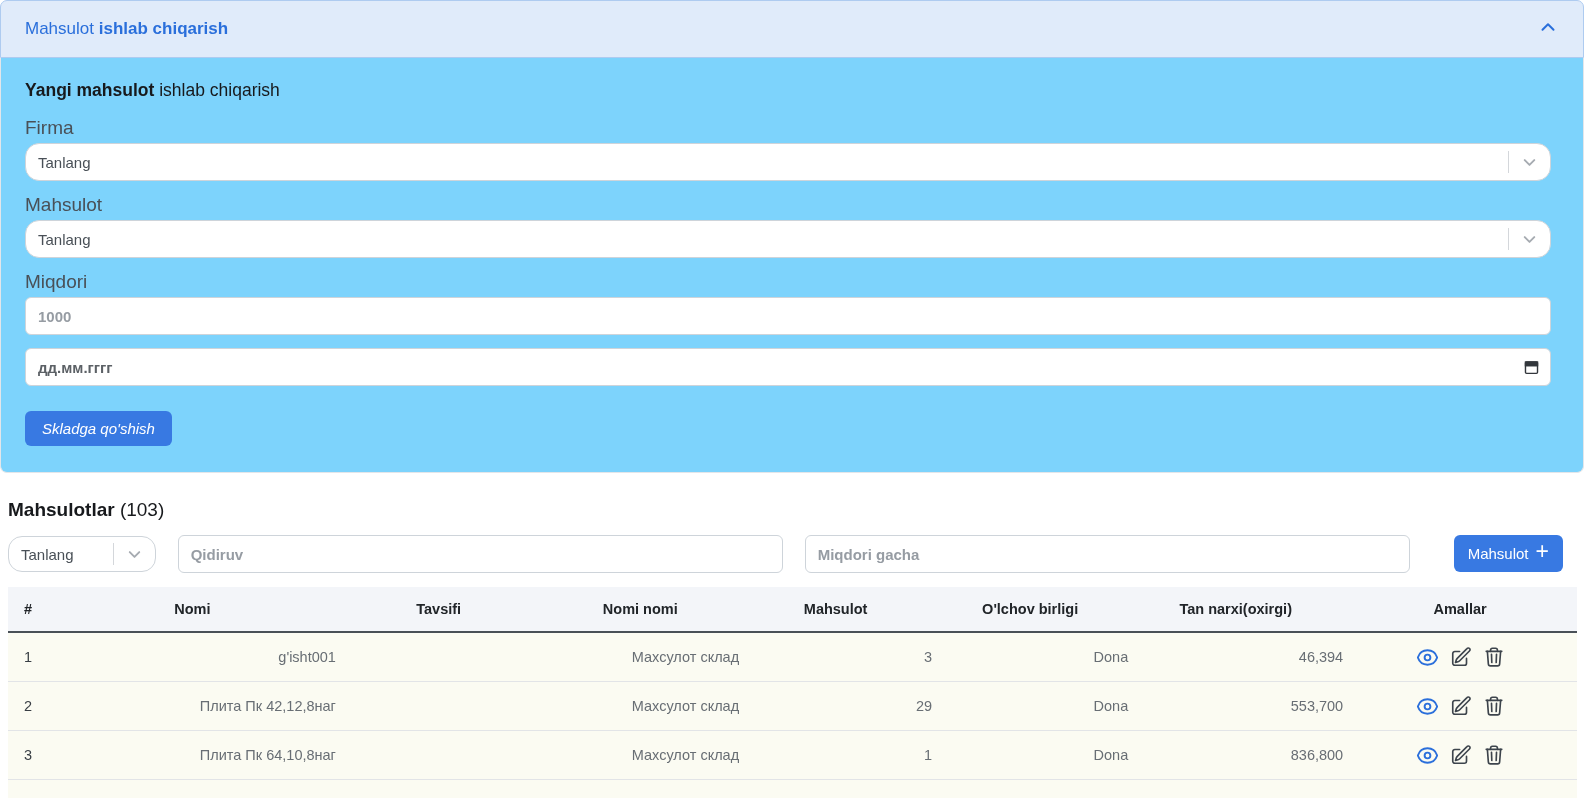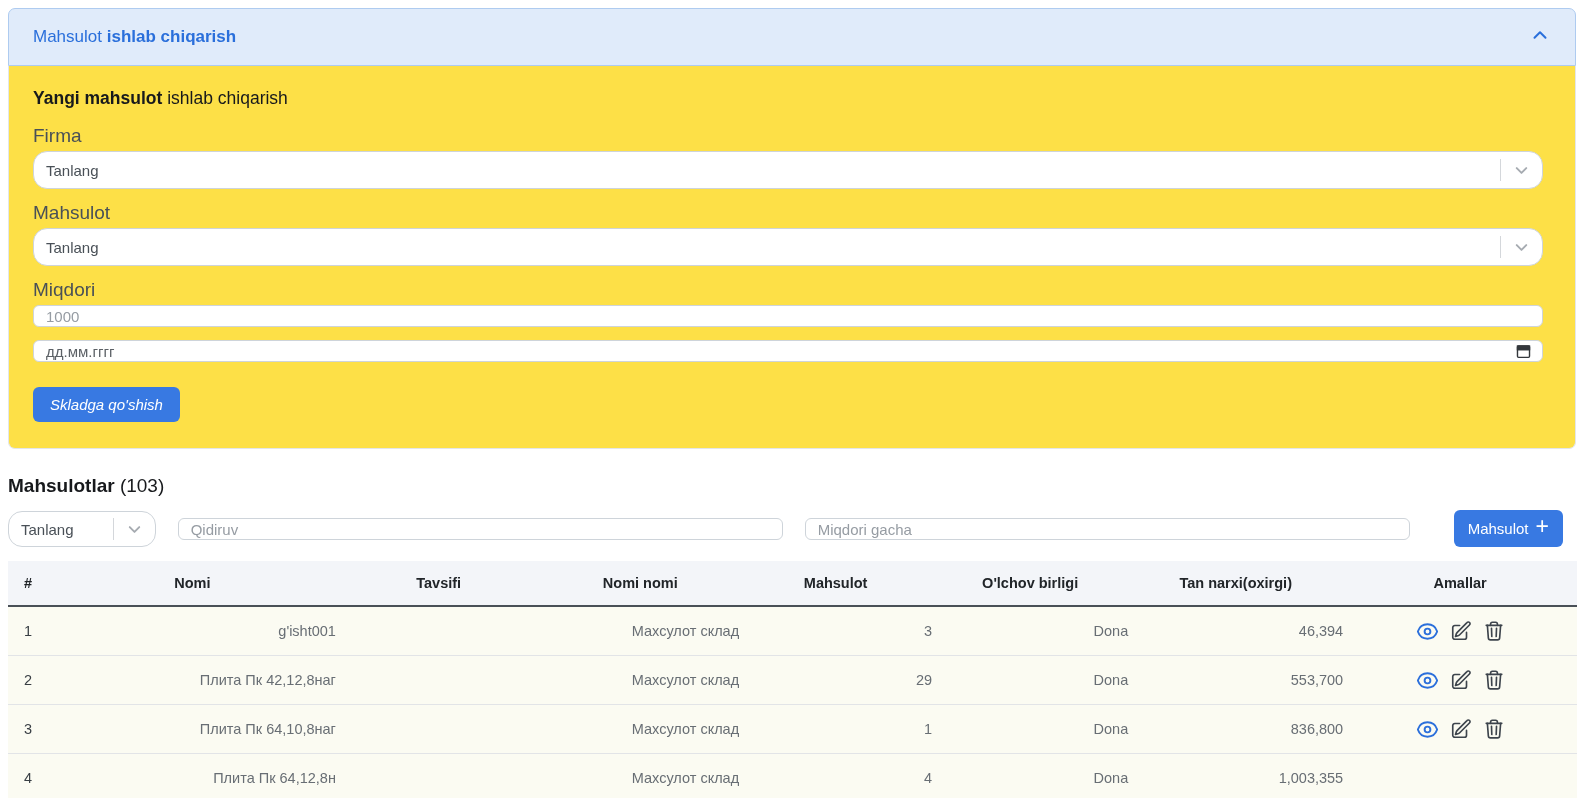--- a/index.html
+++ b/index.html
@@ -4,33 +4,33 @@
 <style>
   * { margin: 0; padding: 0; box-sizing: border-box; }
   html, body { width: 1584px; height: 798px; overflow: hidden; }
   body {
     font-family: "Liberation Sans", "DejaVu Sans", sans-serif;
     background: #ffffff;
     color: #212529;
   }
 
   
-  .panel { margin: 8px; }
+  .panel { }
   .panel-header {
     display: flex; align-items: center; justify-content: space-between;
     background: #e0ebfa;
     border: 1px solid #aecbf0;
     border-radius: 7px 7px 0 0;
     padding: 15px 24px;
     cursor: pointer;
   }
   .panel-title { font-size: 17px; color: #2a6fdb; }
   .panel-title .bold { font-weight: 700; }
   .panel-body {
-    background: #fde047;
+    background: #7dd3fc;
     border: 1px solid #e3e6ea; border-top: none;
     border-radius: 0 0 7px 7px;
     padding: 22px 32px 26px 24px;
   }
   .form-title { font-size: 17.5px; color: #17191c; margin-bottom: 16px; }
   .form-title .bold { font-weight: 700; }
 
   .field-group { margin-bottom: 13px; }
   .field-label { display: block; font-size: 19px; color: #495057; margin-bottom: 4px; }
   .control {
@@ -40,25 +40,26 @@
     display: flex; align-items: center;
     font-size: 15px;
     padding: 0 12px;
   }
   .select-control { justify-content: space-between; cursor: pointer; padding-right: 0; }
   .select-value { color: #495057; }
   .select-right { display: flex; align-items: center; height: 100%; }
   .select-divider { width: 1px; height: 22px; background: #d4d7db; }
   .select-chevron { padding: 0 11px; display: flex; align-items: center; }
   input.text-input {
-    width: 100%; height: 22px;
+    width: 100%; height: 38px;
     border: 1px solid #ced4da; border-radius: 6px;
     font-size: 15px; padding: 0 12px;
     color: #495057; outline: none;
     font-family: "Liberation Sans", "DejaVu Sans", sans-serif;
+    font-weight: bold;
   }
   input.text-input::placeholder { color: #969ca3; opacity: 1; }
   .date-wrap { position: relative; }
   .date-wrap input::placeholder { color: #5c6166; }
   .calendar-btn {
     position: absolute; right: 11px; top: 50%; transform: translateY(-50%);
     background: none; border: none; cursor: pointer; display: flex;
   }
   .btn-primary {
     background: #3879e2; color: #fff;

